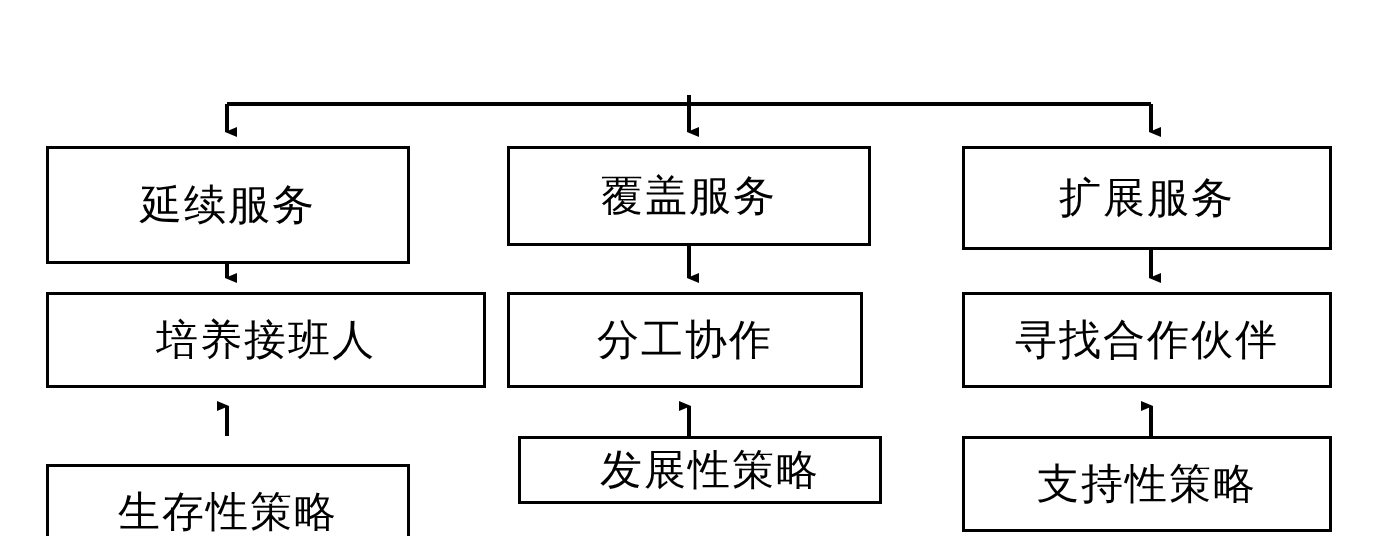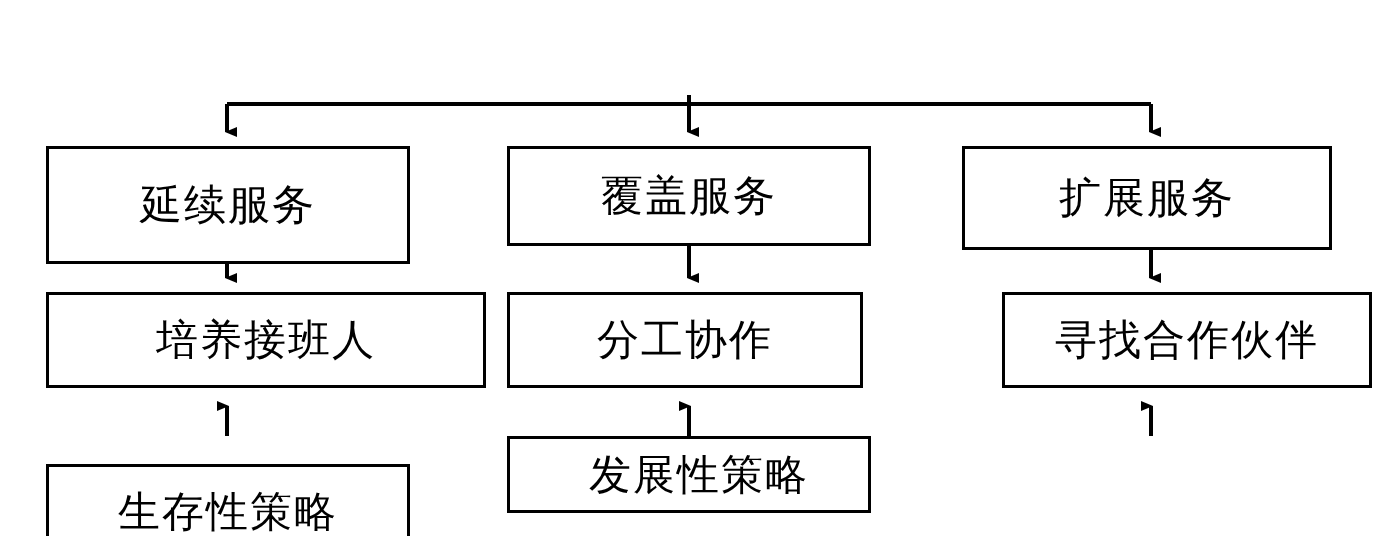--- a/index.html
+++ b/index.html
@@ -90,24 +90,27 @@
   <div class="node node-lvl1" style="left:962px; top:146px; width:370px; height:104px;">
     <span>扩展服务</span>
   </div>
 
   <div class="node node-lvl2" style="left:46px; top:292px; width:440px; height:96px;">
     <span>培养接班人</span>
   </div>
   <div class="node node-lvl2" style="left:507px; top:292px; width:356px; height:96px;">
     <span>分工协作</span>
   </div>
-  <div class="node node-lvl2" style="left:962px; top:292px; width:370px; height:96px;margin-left:40px;">
+  <div class="node node-lvl2" style="left:962px; top:292px; width:370px; height:96px;">
     <span>寻找合作伙伴</span>
   </div>
 
   <div class="node node-lvl3" style="left:46px; top:436px; width:364px; height:96px;margin-top:28px;">
     <span>生存性策略</span>
   </div>
-  <div class="node node-lvl3" style="left:507px; top:436px; width:364px; height:77px;padding-left:20px;">
+  <div class="node node-lvl3" style="left:518px; top:436px; width:364px; height:68px;padding-left:20px;">
     <span>发展性策略</span>
+  </div>
+  <div class="node node-lvl3" style="left:962px; top:436px; width:370px; height:96px;">
+    <span>支持性策略</span>
   </div>
 
 </div>
 
 </body></html>

